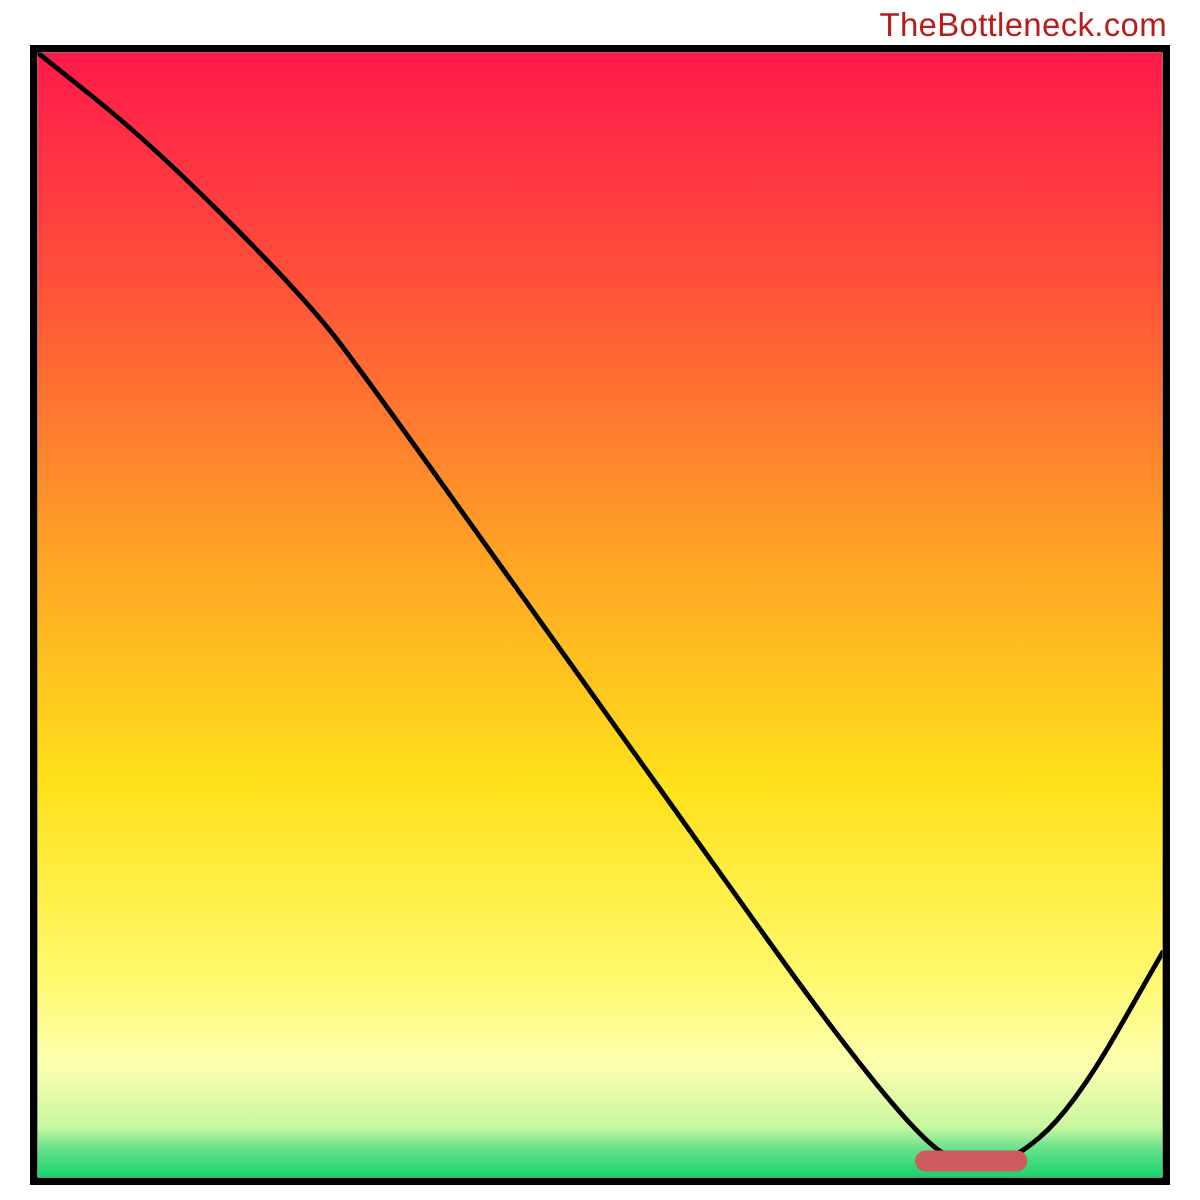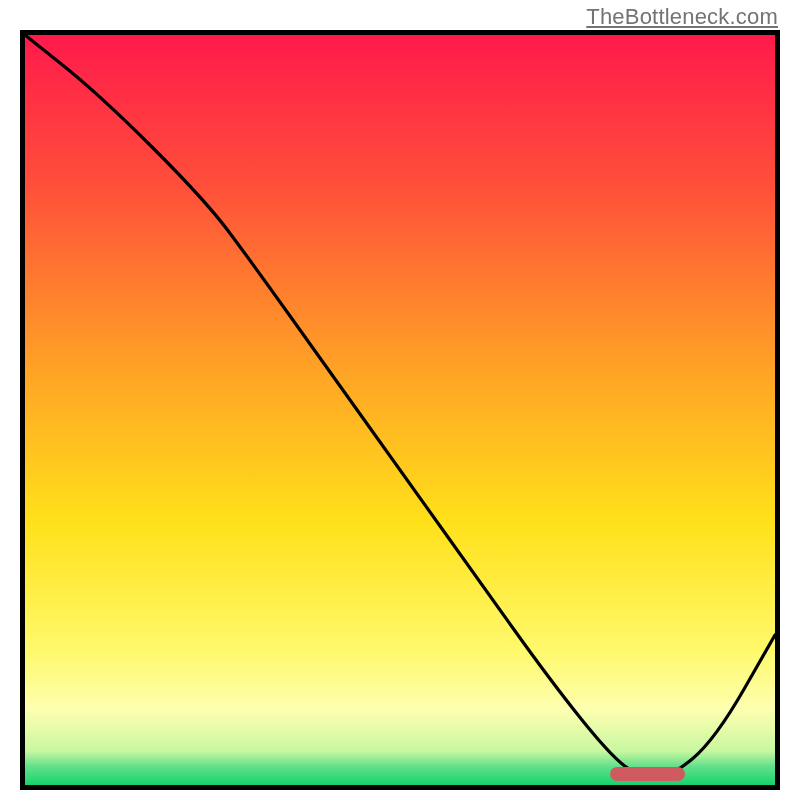--- a/index.html
+++ b/index.html
@@ -25,24 +25,23 @@
     left: 0;
     top: 0;
     width: 100%;
     height: 100%;
   }
   .watermark {
     position: absolute;
     top: 4px;
     right: 22px;
     font-size: 22px;
-    color: #737373;
+    color: #b91c1c;
     font-weight: 500;
     letter-spacing: 0.2px;
-    text-decoration: underline;
   }
   svg {
     position: absolute;
     left: 0;
     top: 0;
   }
   .marker {
     position: absolute;
     height: 14px;
     border-radius: 7px;

